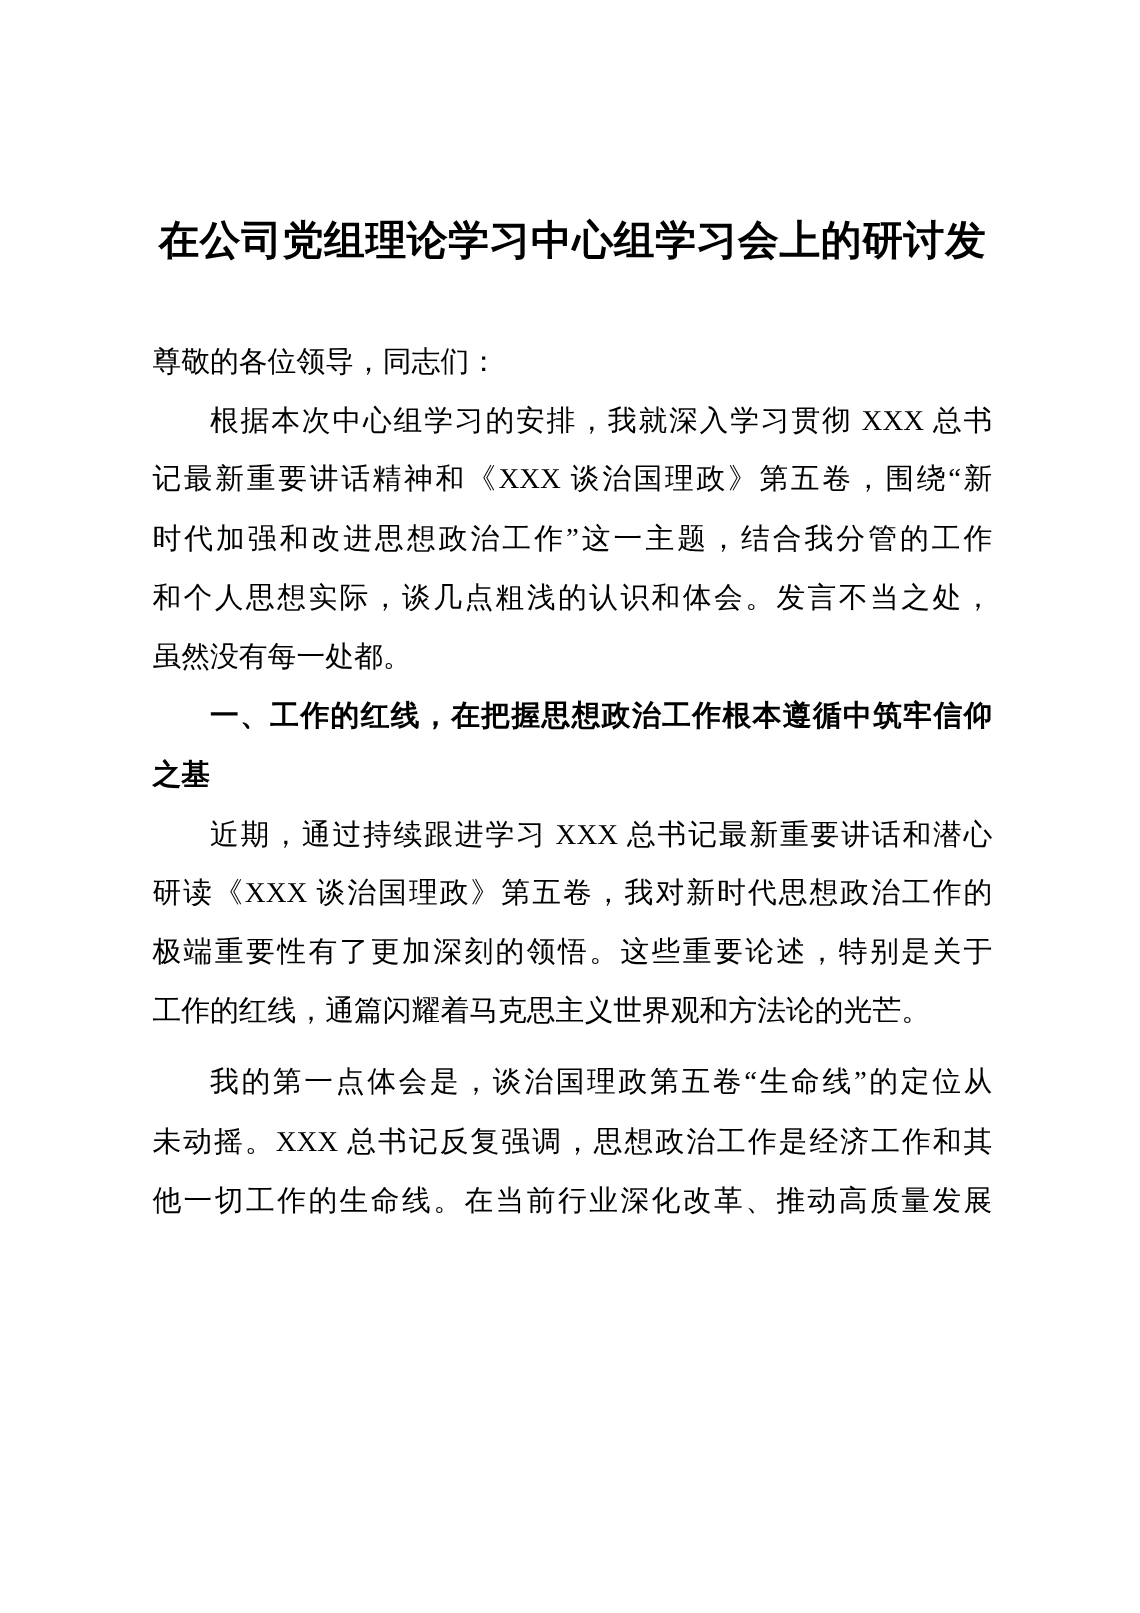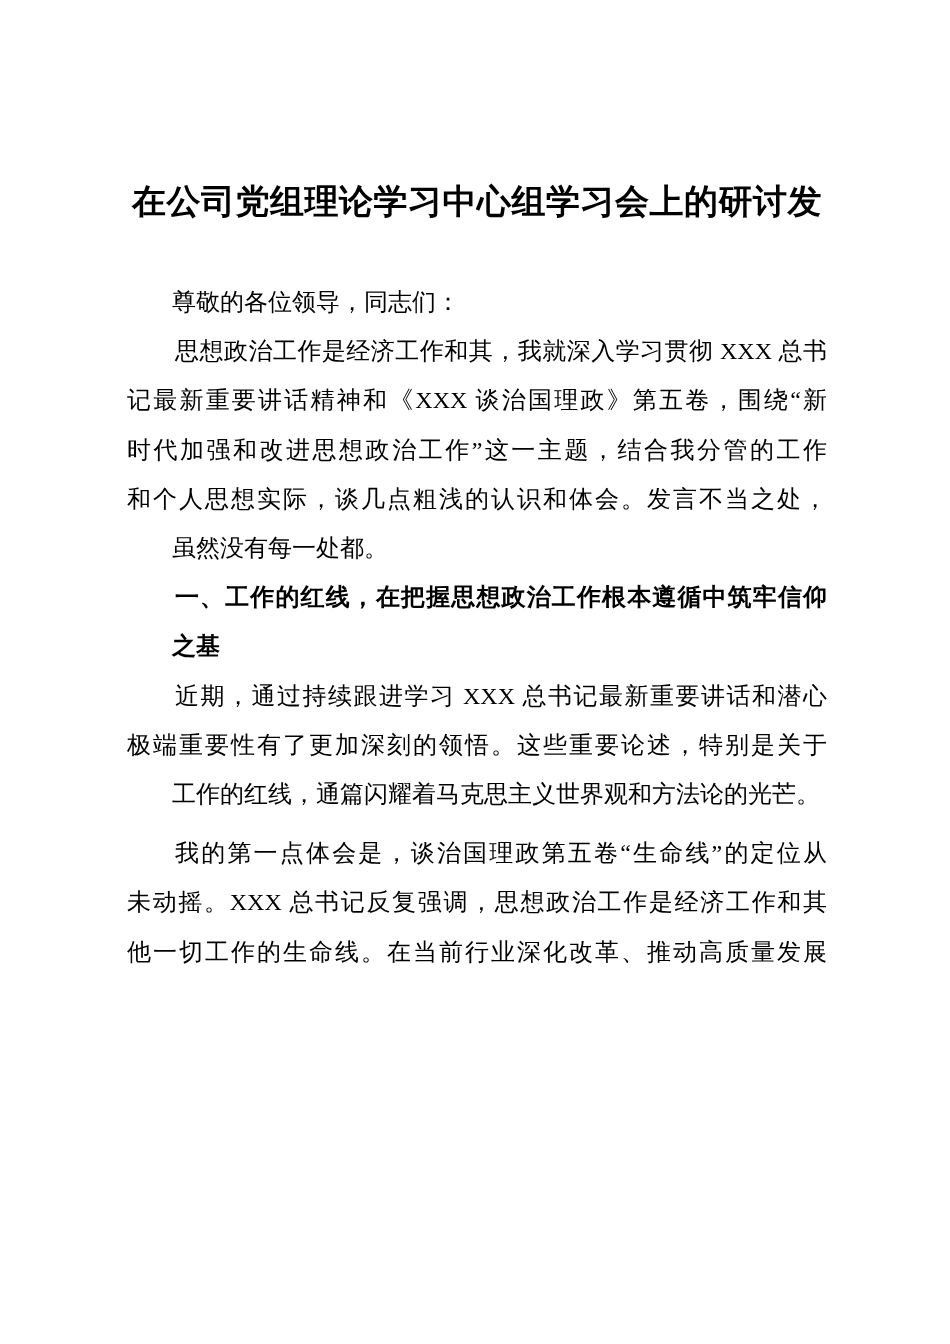--- a/index.html
+++ b/index.html
@@ -48,51 +48,51 @@
   }
   .line {
     display: block;
     text-align: justify;
     text-align-last: justify;
     text-justify: inter-character;
     white-space: nowrap;
   }
   .line.para-end {
     text-align-last: left;
-    margin-left: 45px;
   }
   .line.indent {
     text-indent: 48px;
   }
 </style>
 </head>
 <body>
 
 <div class="page">
   <div class="content">
     <h1 class="doc-title">
       <span class="title-line">在公司党组理论学习中心组学习会上的研讨发</span>
     </h1>
     <div class="doc-body">
         <div class="para salutation">
           <div class="line para-end">尊敬的各位领导，同志们：</div>
         </div>
         <div class="para body">
-          <div class="line indent">思想政治工作是经济工作和其，我就深入学习贯彻 XXX 总书</div>
+          <div class="line indent">根据本次中心组学习的安排，我就深入学习贯彻 XXX 总书</div>
           <div class="line">记最新重要讲话精神和《XXX 谈治国理政》第五卷，围绕“新</div>
           <div class="line">时代加强和改进思想政治工作”这一主题，结合我分管的工作</div>
           <div class="line">和个人思想实际，谈几点粗浅的认识和体会。发言不当之处，</div>
           <div class="line para-end">虽然没有每一处都。</div>
         </div>
         <div class="para heading">
           <div class="line indent">一、工作的红线，在把握思想政治工作根本遵循中筑牢信仰</div>
           <div class="line para-end">之基</div>
         </div>
         <div class="para body">
           <div class="line indent">近期，通过持续跟进学习 XXX 总书记最新重要讲话和潜心</div>
+          <div class="line">研读《XXX 谈治国理政》第五卷，我对新时代思想政治工作的</div>
           <div class="line">极端重要性有了更加深刻的领悟。这些重要论述，特别是关于</div>
           <div class="line para-end">工作的红线，通篇闪耀着马克思主义世界观和方法论的光芒。</div>
         </div>
         <div class="para body">
           <div class="line indent">我的第一点体会是，谈治国理政第五卷“生命线”的定位从</div>
           <div class="line">未动摇。XXX 总书记反复强调，思想政治工作是经济工作和其</div>
           <div class="line">他一切工作的生命线。在当前行业深化改革、推动高质量发展</div>
         </div>
       </div>
   </div>

